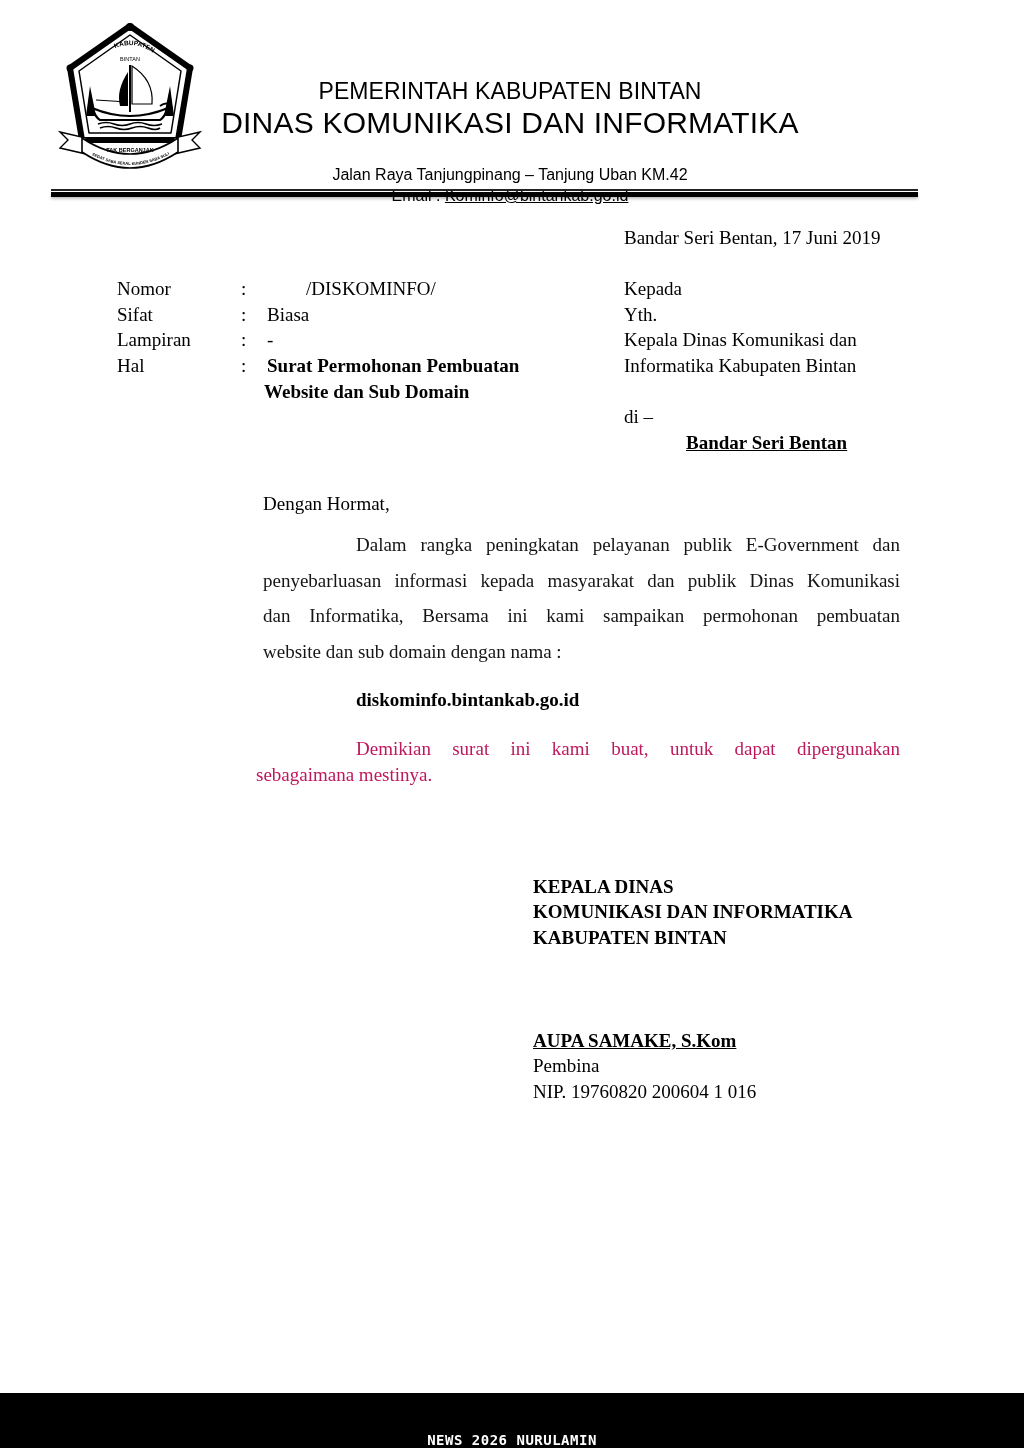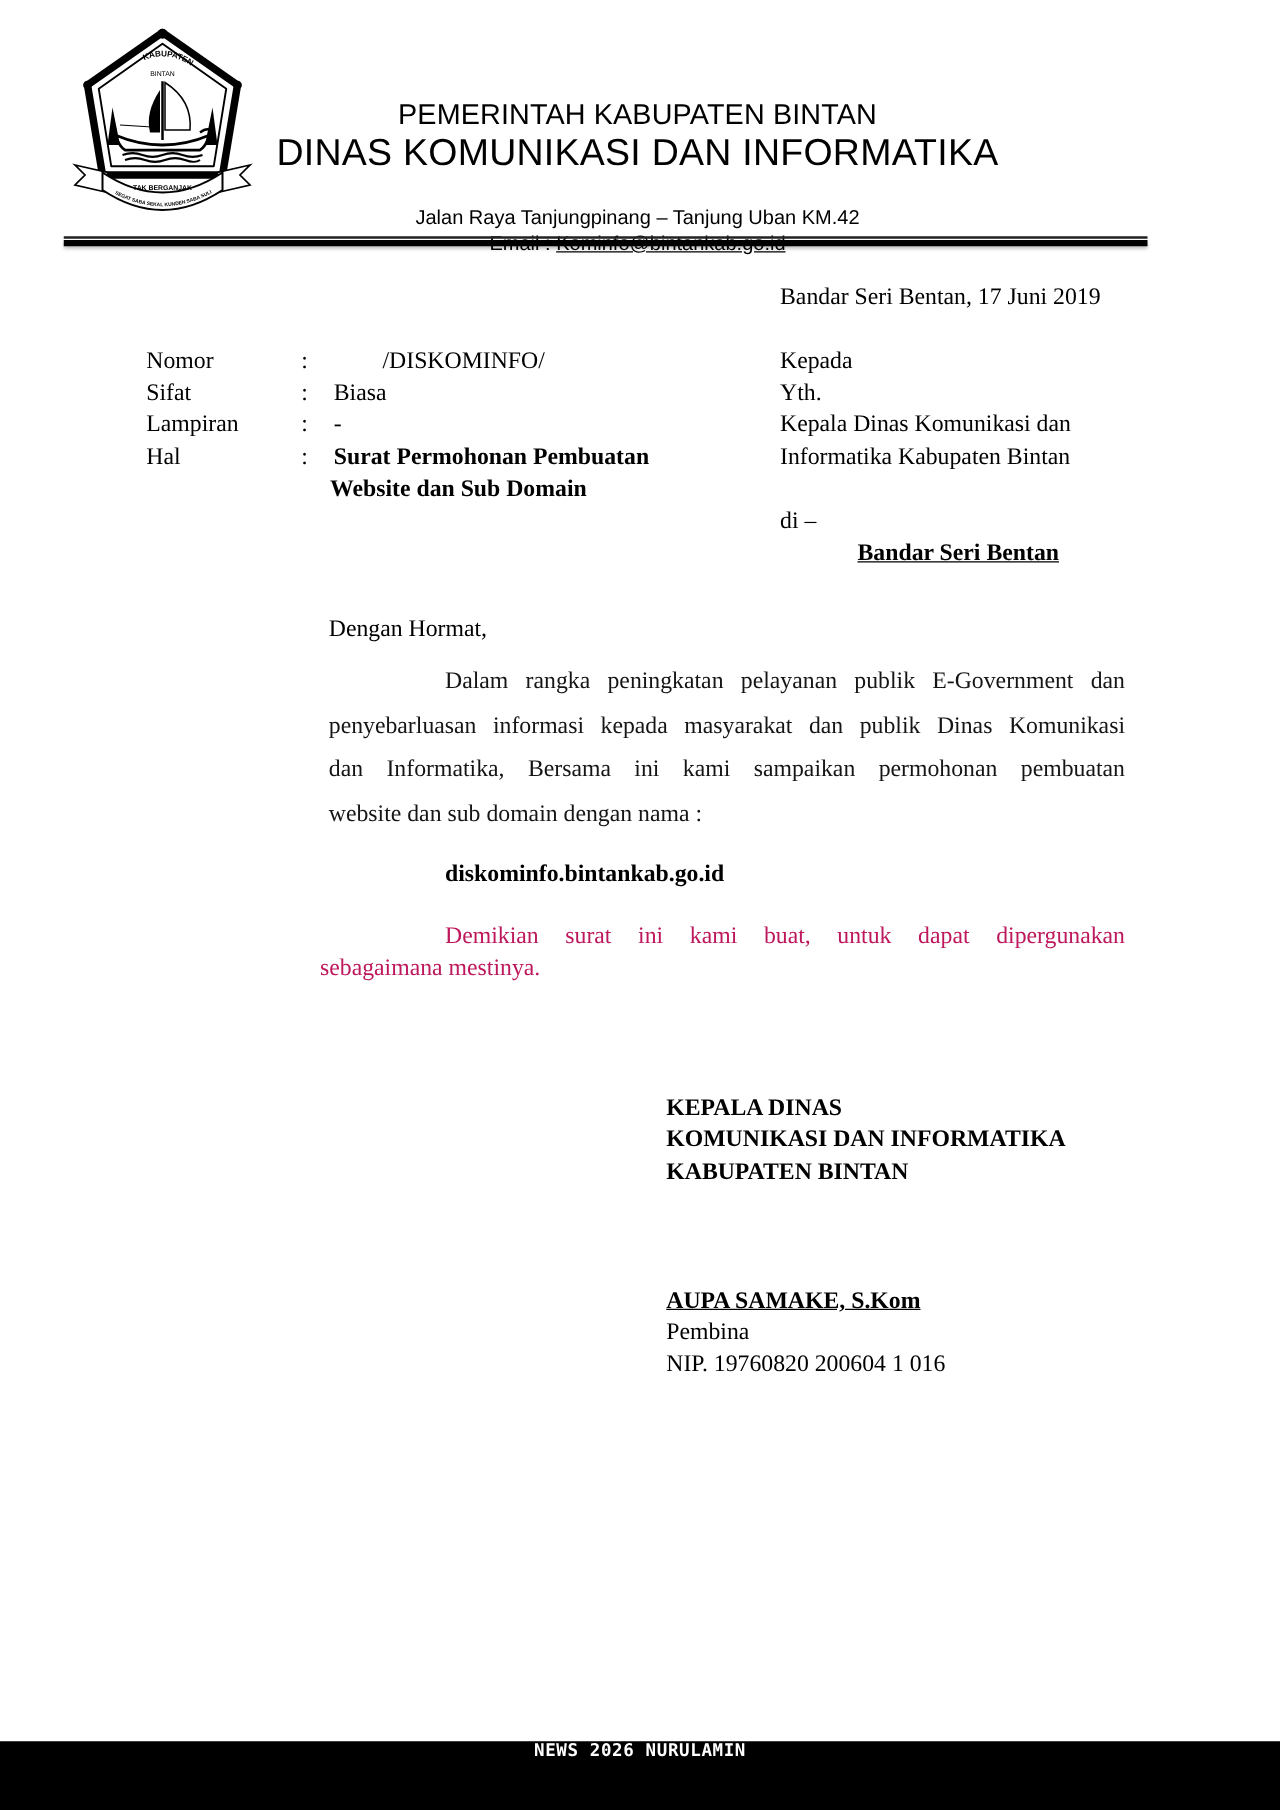--- a/index.html
+++ b/index.html
@@ -77,21 +77,21 @@
       font-size: 19px; line-height: 25.5px; color: #be185d;
     }
     .closing .line { display: block; white-space: nowrap; text-align: justify; text-align-last: justify; padding-left: 100px; }
     .closing .line.last { text-align-last: left; padding-left: 0; }
 
     .sig { left: 533px; }
 
     
     .footer {
       left: 0; top: 1393px; width: 1024px; height: 55px; background: #000;
-      display: flex; align-items: flex-start; justify-content: center;
+      display: flex; align-items: flex-end; justify-content: center;
     }
     .footer span {
       color: #ffffff;
       font-family: "DejaVu Sans Mono", "Liberation Mono", monospace;
       font-size: 14px; font-weight: bold; letter-spacing: 0.5px;
     }
   </style>
 </head>
 <body>
 

